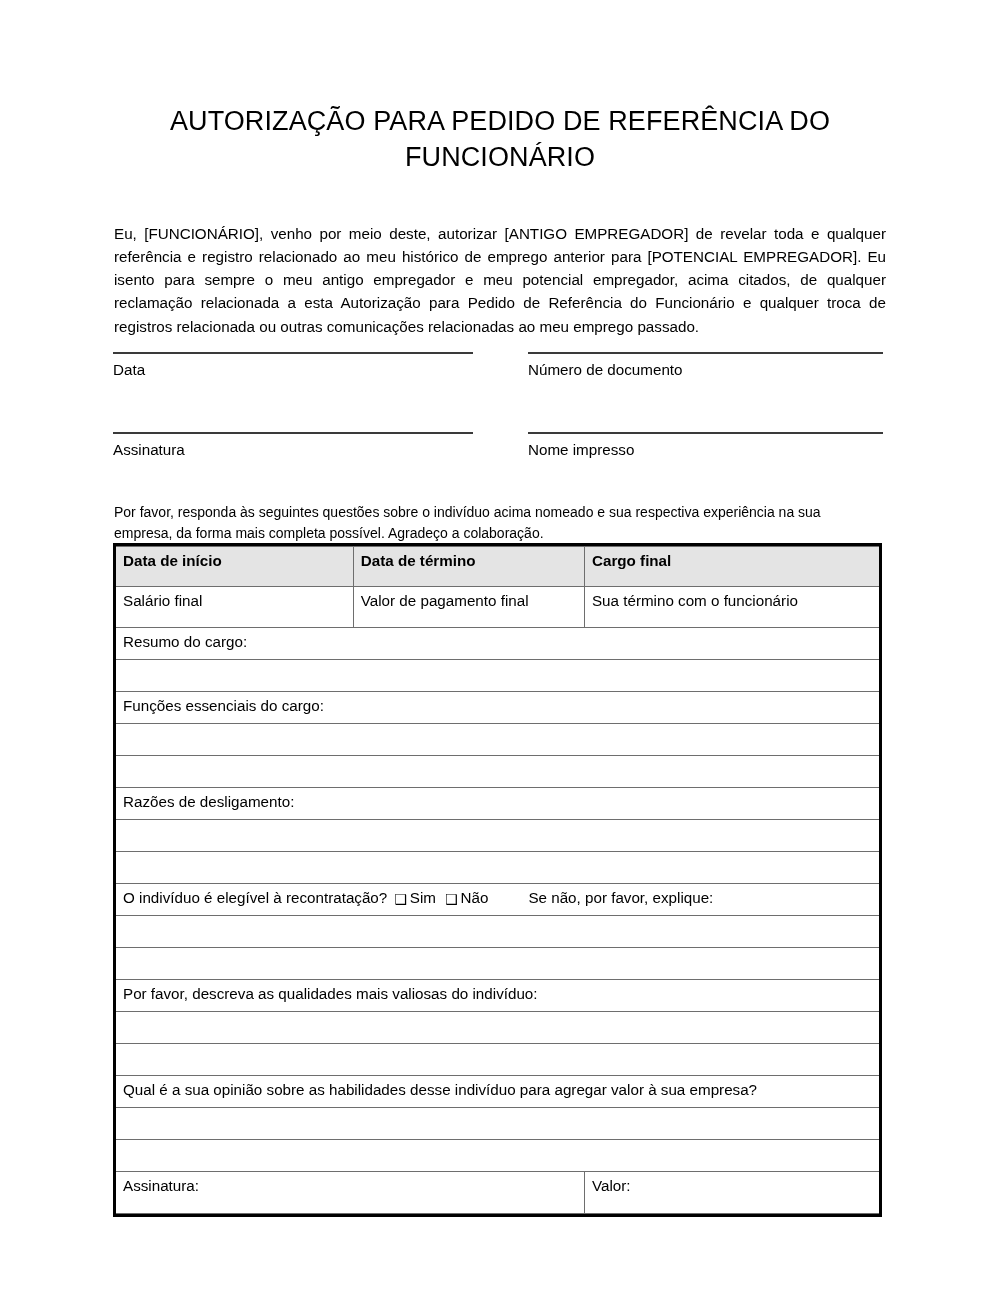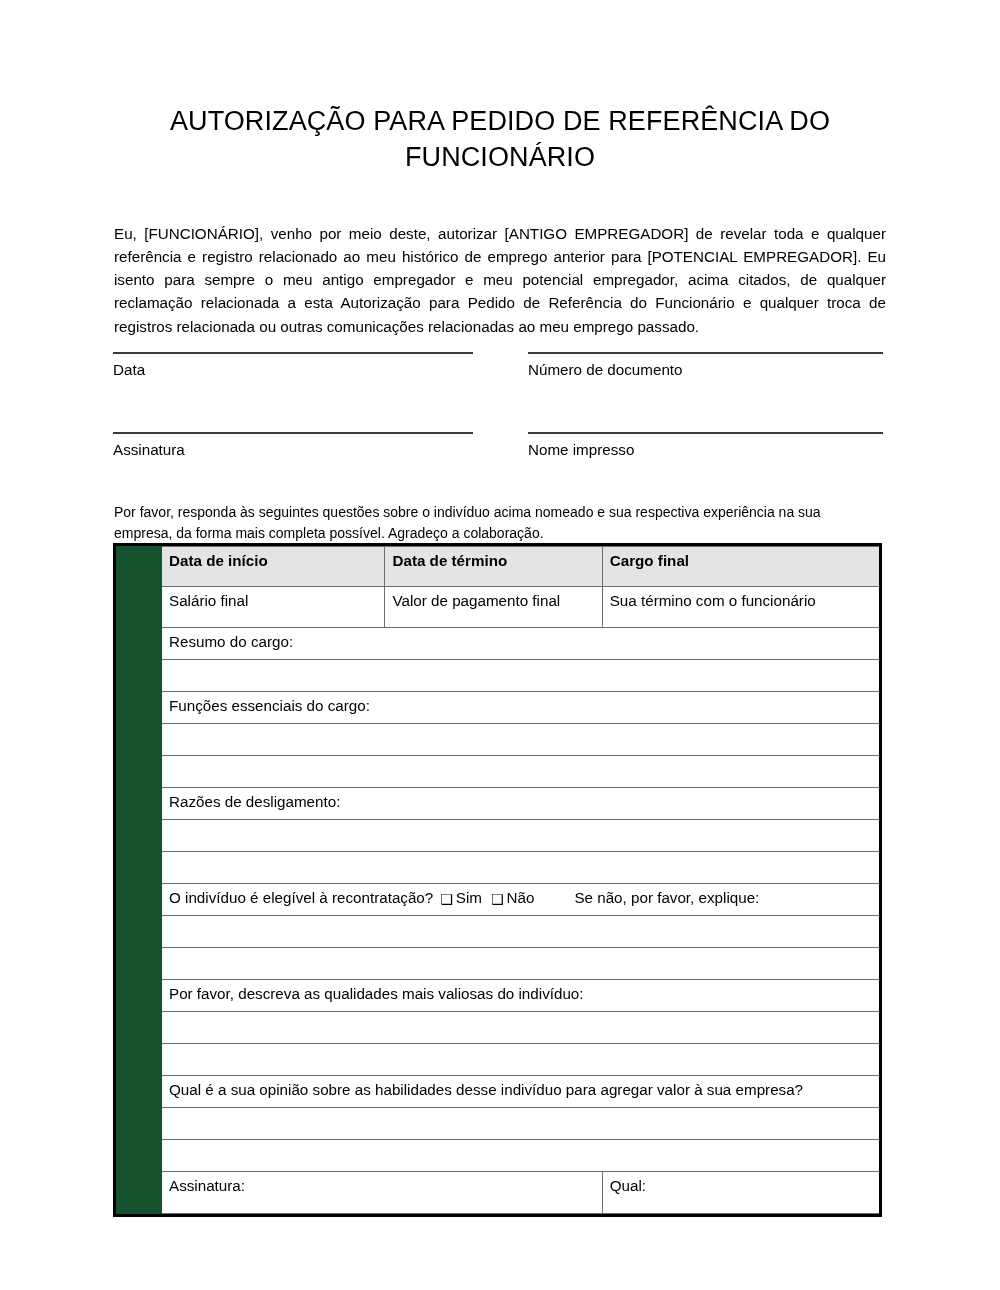--- a/index.html
+++ b/index.html
@@ -86,22 +86,21 @@
   }
 
   
   .form-table-wrap {
     position: absolute;
     left: 113px;
     top: 543px;
     width: 769px;
     border: 3px solid #000000;
     box-sizing: border-box;
-    background: #14532d;
-    padding-left: 46px;
+    background: #d946ef;
   }
   table.form-table {
     width: 100%;
     border-collapse: collapse;
     table-layout: fixed;
     font-size: 15.2px;
   }
   table.form-table td {
     border: 1px solid #6e6e6e;
     padding: 4px 6px 5px 7px;
@@ -259,20 +258,20 @@
         </tr>
         <tr class="blank-row">
           <td class="no-left no-right" colspan="3"></td>
         </tr>
         <tr class="blank-row">
           <td class="no-left no-right" colspan="3"></td>
         </tr>
 
         <tr class="signature-row">
           <td class="no-left" colspan="2">Assinatura:</td>
-          <td class="no-right">Qual:</td>
+          <td class="no-right">Valor:</td>
         </tr>
 
       </tbody>
     </table>
   </div>
 
 </div>
 
 </body></html>

